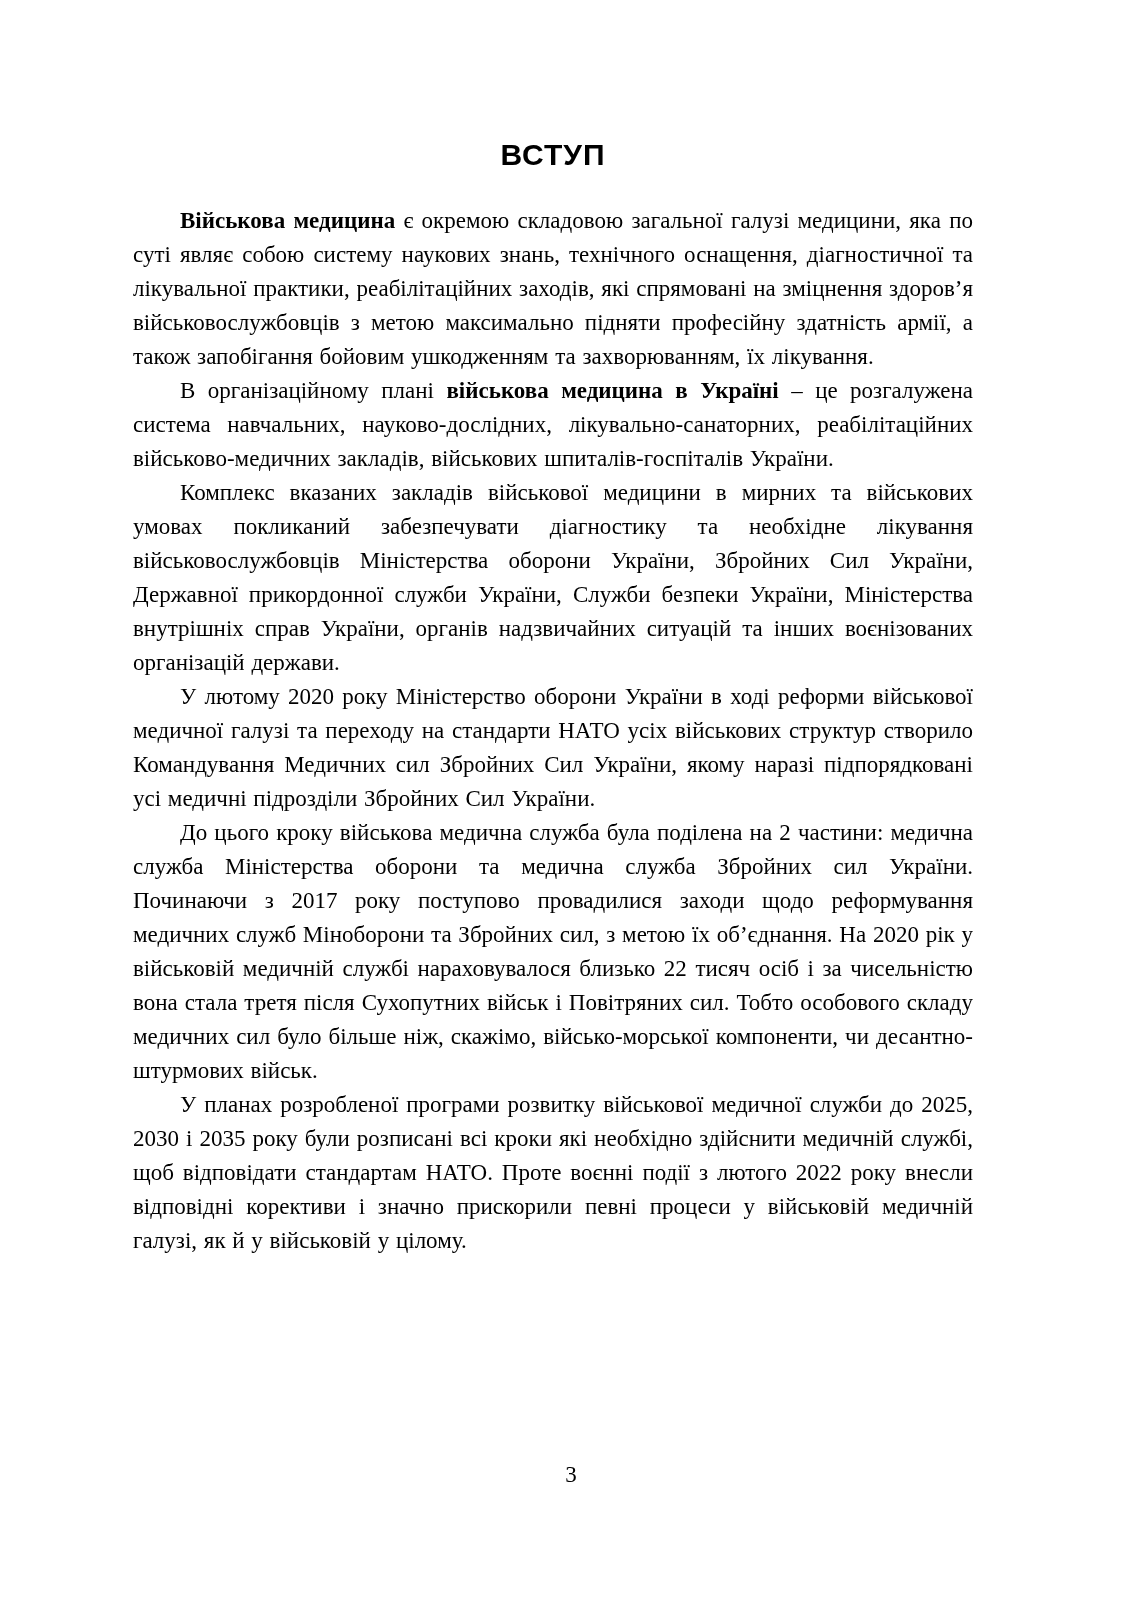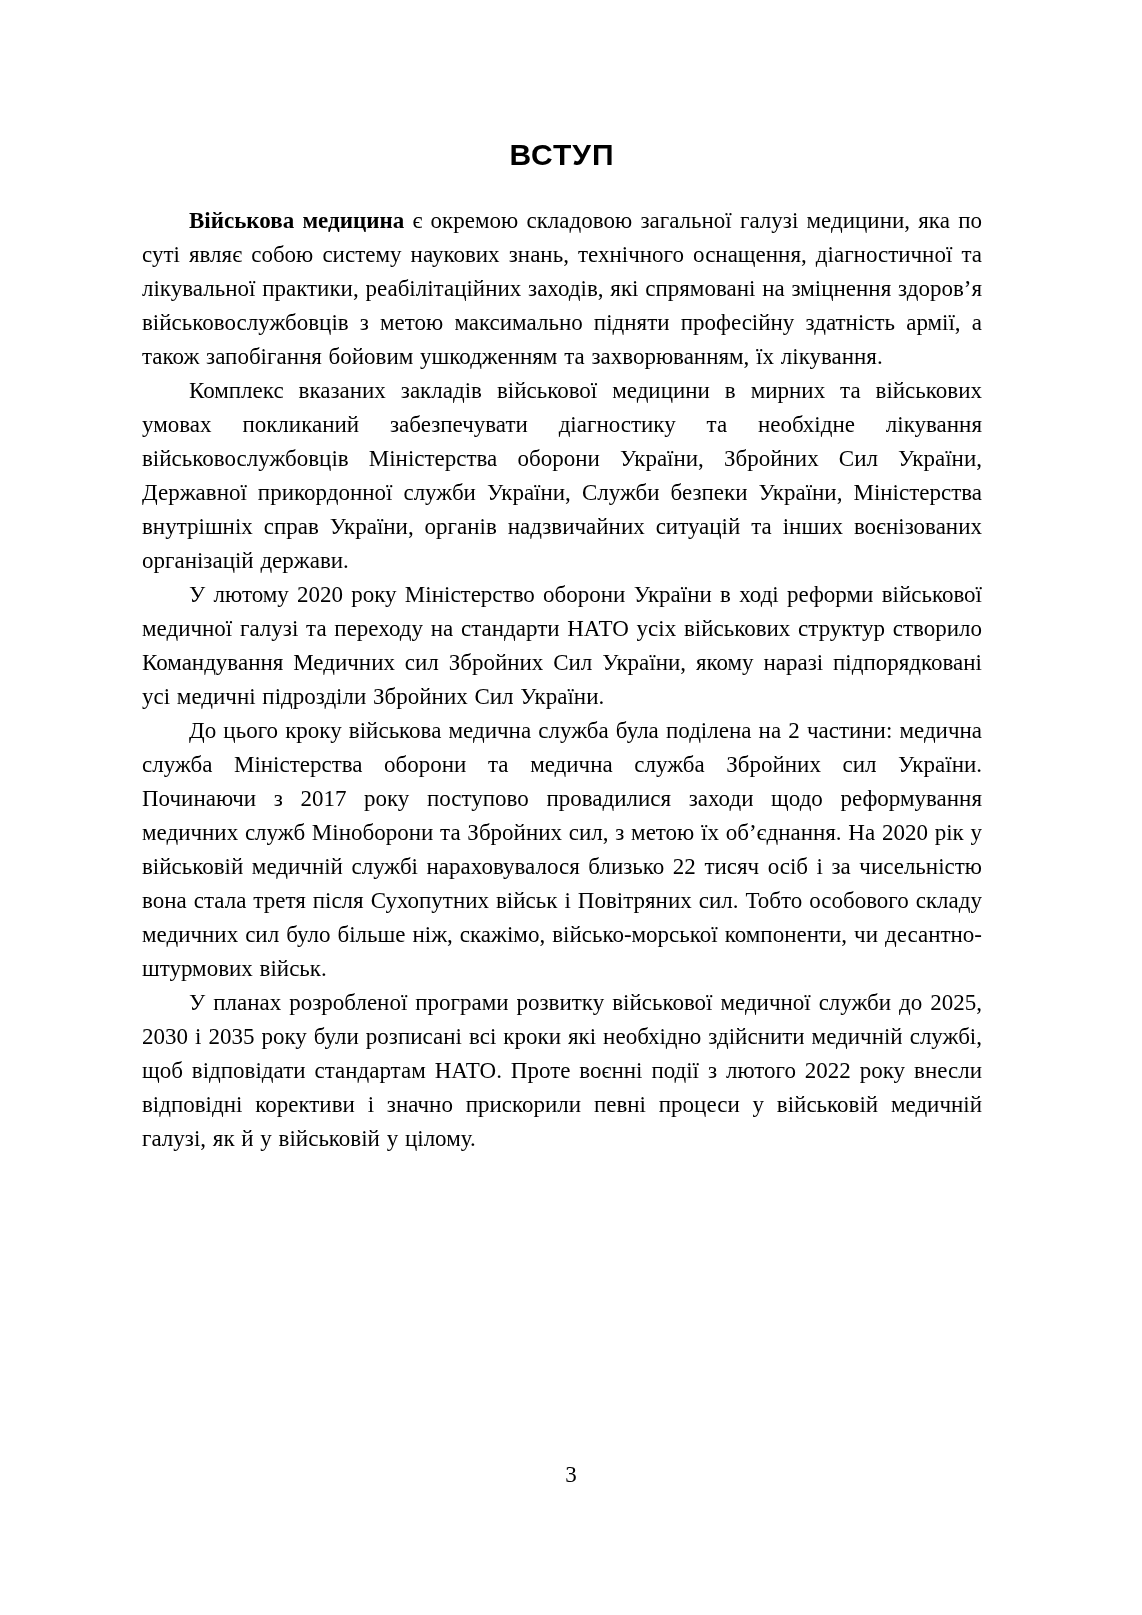--- a/index.html
+++ b/index.html
@@ -11,21 +11,21 @@
     position: relative;
     width: 1142px;
     height: 1615px;
     background: #ffffff;
     color: #000000;
     font-family: "Liberation Serif", serif;
     overflow: hidden;
   }
   .content {
     position: absolute;
-    left: 142px;
+    left: 133px;
     top: 138px;
     width: 840px;
   }
   h1.title {
     font-family: "Liberation Sans", sans-serif;
     font-weight: bold;
     font-size: 30px;
     line-height: 34px;
     text-align: center;
     letter-spacing: 1px;
@@ -54,20 +54,21 @@
   }
 </style>
 </head>
 <body>
 
 <div class="page">
   <div class="content">
     <h1 class="title">ВСТУП</h1>
     <div class="body-text">
         <p><b>Військова медицина</b><span> є окремою складовою загальної галузі медицини, яка по суті являє собою систему наукових знань, технічного оснащення, діагностичної та лікувальної практики, реабілітаційних заходів, які спрямовані на зміцнення здоров’я військовослужбовців з метою максимально підняти професійну здатність армії, а також запобігання бойовим ушкодженням та захворюванням, їх лікування.</span></p>
+        <p><span>В організаційному плані </span><b>військова медицина в Україні</b><span> – це розгалужена система навчальних, науково-дослідних, лікувально-санаторних, реабілітаційних військово-медичних закладів, військових шпиталів-госпіталів України.</span></p>
         <p><span>Комплекс вказаних закладів військової медицини в мирних та військових умовах покликаний забезпечувати діагностику та необхідне лікування військовослужбовців Міністерства оборони України, Збройних Сил України, Державної прикордонної служби України, Служби безпеки України, Міністерства внутрішніх справ України, органів надзвичайних ситуацій та інших воєнізованих організацій держави.</span></p>
         <p><span>У лютому 2020 року Міністерство оборони України в ході реформи військової медичної галузі та переходу на стандарти НАТО усіх військових структур створило Командування Медичних сил Збройних Сил України, якому наразі підпорядковані усі медичні підрозділи Збройних Сил України.</span></p>
         <p><span>До цього кроку військова медична служба була поділена на 2 частини: медична служба Міністерства оборони та медична служба Збройних сил України. Починаючи з 2017 року поступово провадилися заходи щодо реформування медичних служб Міноборони та Збройних сил, з метою їх об’єднання. На 2020 рік у військовій медичній службі нараховувалося близько 22 тисяч осіб і за чисельністю вона стала третя після Сухопутних військ і Повітряних сил. Тобто особового складу медичних сил було більше ніж, скажімо, військо-морської компоненти, чи десантно-штурмових військ.</span></p>
         <p><span>У планах розробленої програми розвитку військової медичної служби до 2025, 2030 і 2035 року були розписані всі кроки які необхідно здійснити медичній службі, щоб відповідати стандартам НАТО. Проте воєнні події з лютого 2022 року внесли відповідні корективи і значно прискорили певні процеси у військовій медичній галузі, як й у військовій у цілому.</span></p>
       </div>
   </div>
   <div class="page-number">3</div>
 </div>
 
 </body></html>

